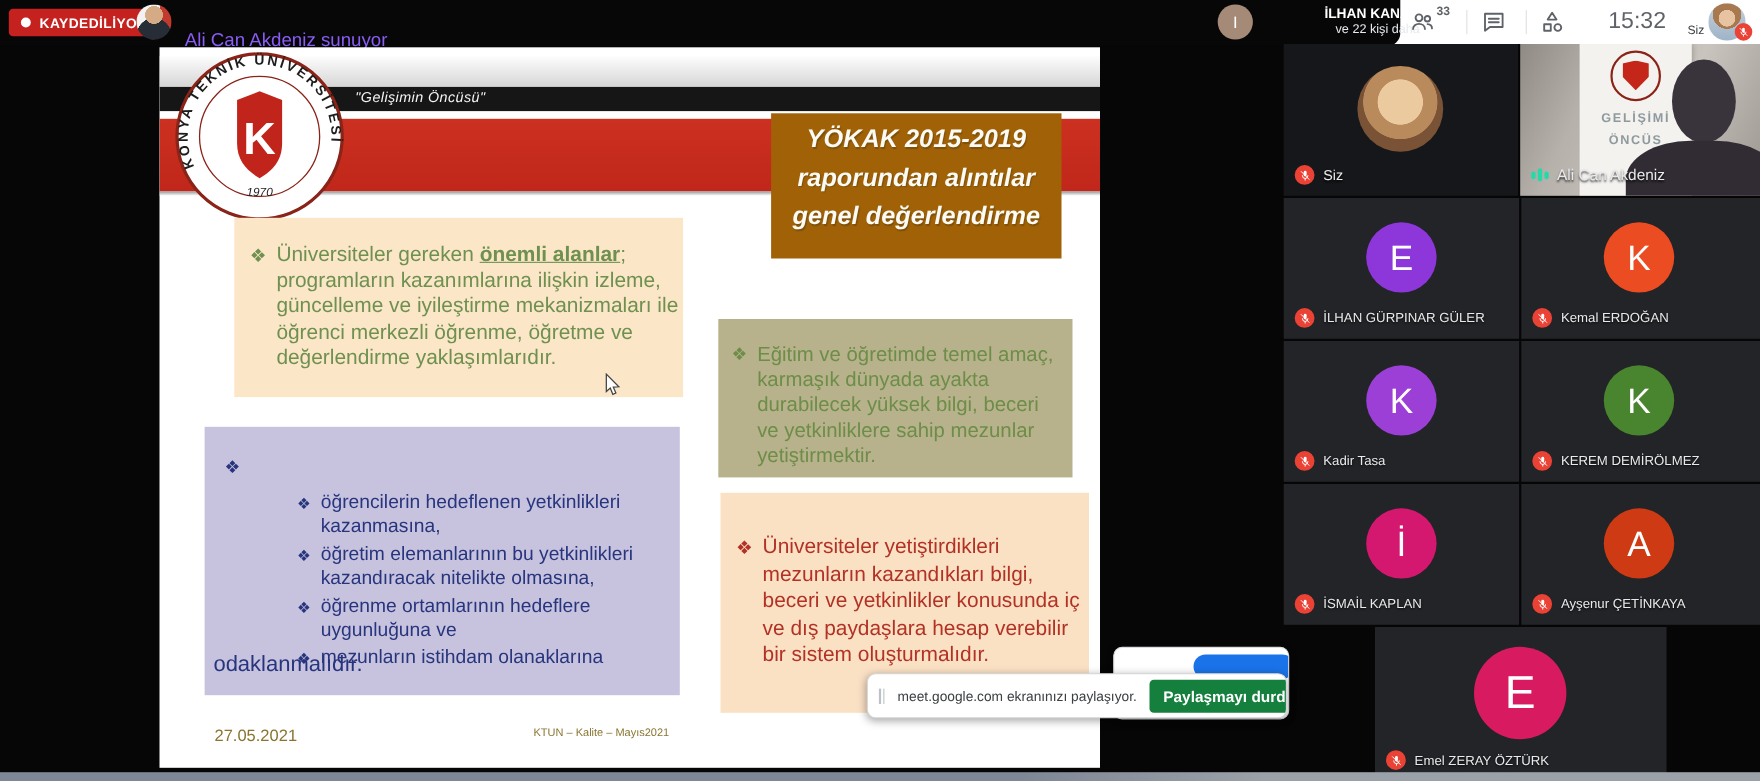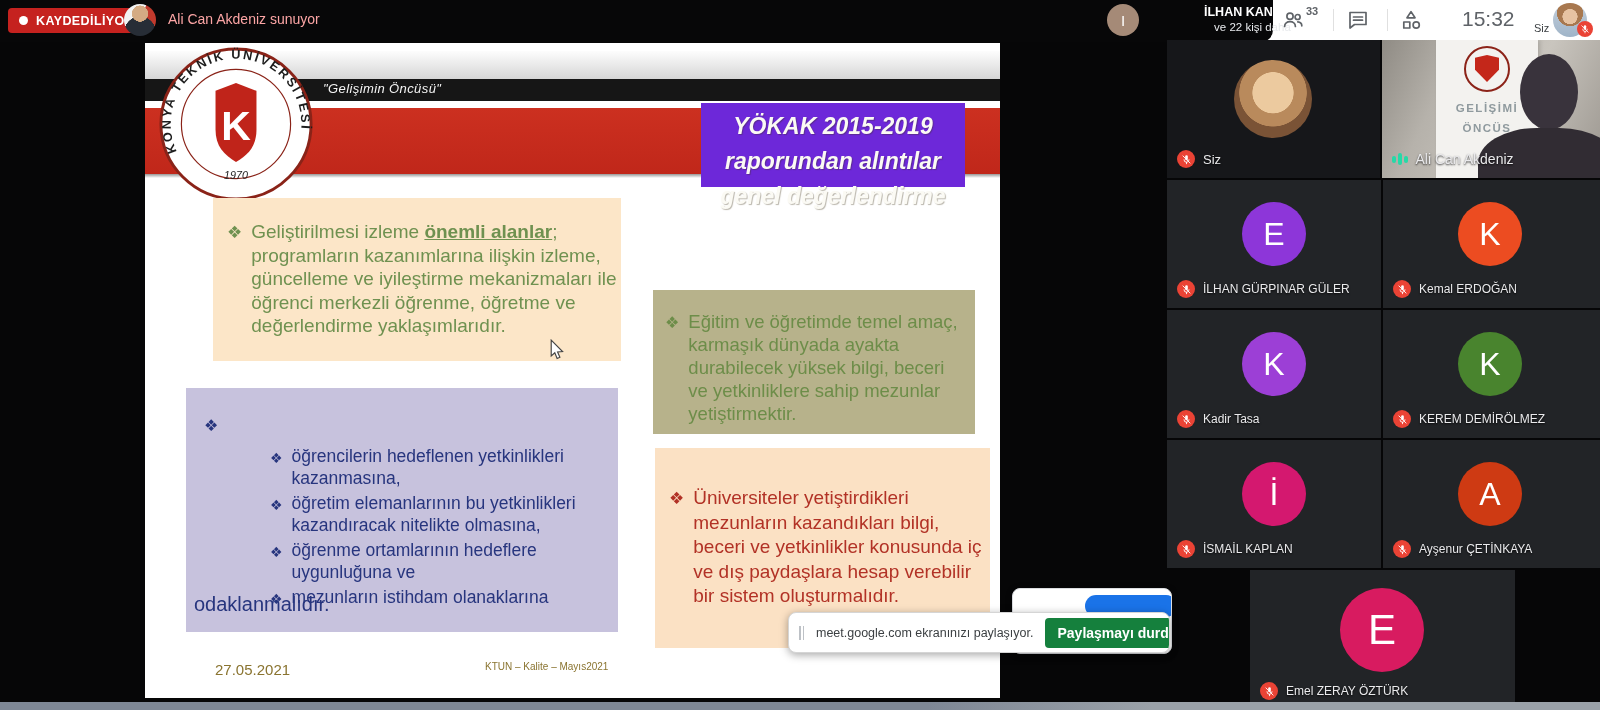--- a/index.html
+++ b/index.html
@@ -7,21 +7,21 @@
 
   
   .toolbar-white{position:absolute;left:1250px;top:0;width:350px;height:40px;background:#fff;}
   .topbar-black{position:absolute;left:0;top:0;width:1273px;height:42px;background:#070708;border-bottom-right-radius:12px;}
   .rec-badge{position:absolute;left:8px;top:8px;height:25px;display:flex;align-items:center;padding:0 11px;border-radius:4px;background:#c5221f;color:#fff;font-size:12.5px;font-weight:bold;letter-spacing:.4px;}
   .rec-dot{width:9px;height:9px;border-radius:50%;background:#fff;margin-right:8px;}
   .tb-avatar{position:absolute;left:124px;top:4px;width:32px;height:32px;border-radius:50%;
     background:radial-gradient(circle at 50% 30%,#d4ab84 0 29%,rgba(0,0,0,0) 30%),
                radial-gradient(circle at 50% 88%,#272d36 0 48%,rgba(0,0,0,0) 49%),
                linear-gradient(100deg,#f2f2f2 58%,#c23a2d 59%);}
-  .tb-status{position:absolute;left:168px;top:11px;color:#fca5a5;font-size:14px;}
+  .tb-status{position:absolute;left:168px;top:27px;color:#8b5cf6;font-size:17px;}
   .ovf-avatar{position:absolute;left:1107px;top:4px;width:32px;height:32px;border-radius:50%;background:#a58a77;color:#fff;font-size:15px;display:flex;align-items:center;justify-content:center;}
   .ovf-text{position:absolute;left:1204px;top:5px;color:#fff;line-height:15px;text-align:right;}
   .ovf-text .l1{font-size:12.5px;font-weight:bold;}
   .ovf-text .l2{font-size:11.5px;color:#e8eaed;}
   .tb-icon{position:absolute;top:8px;width:24px;height:24px;}
   .tb-icon svg{width:24px;height:24px;}
   .tb-count{position:absolute;left:1306px;top:5px;font-size:11px;color:#5f6368;font-weight:bold;}
   .tb-div{position:absolute;top:9px;width:1px;height:22px;background:#e0e0e0;}
   .tb-time{position:absolute;left:1462px;top:7px;font-size:21px;color:#5f6368;}
   .you-label{position:absolute;left:1534px;top:22px;font-size:11px;color:#3c4043;}
@@ -34,40 +34,40 @@
   .mic-badge.md{width:18px;height:18px;}
 
   
   .slide{position:absolute;left:145px;top:43px;width:855px;height:655px;background:#fff;overflow:hidden;}
   .band-light{position:absolute;left:0;top:8px;width:855px;height:28px;background:linear-gradient(180deg,#fdfdfd,#d6d6d6);}
   .band-black{position:absolute;left:0;top:36px;width:855px;height:22px;background:#161616;}
   .motto{position:absolute;left:178px;top:38px;color:#f5f5f5;font-size:13px;font-style:italic;letter-spacing:.4px;}
   .band-red{position:absolute;left:0;top:65px;width:855px;height:66px;background:linear-gradient(180deg,#cc3020 0%,#c0271a 100%);}
   .band-red-shadow{position:absolute;left:0;top:131px;width:855px;height:4px;background:linear-gradient(#979797,#ffffff);}
   .logo{position:absolute;left:11px;top:3px;width:160px;height:156px;}
-  .title-box{position:absolute;left:556px;top:60px;width:264px;height:84px;background:#6d28d9;color:#fbfaf4;
+  .title-box{position:absolute;left:556px;top:60px;width:264px;height:132px;background:#a16207;color:#fbfaf4;
     font-style:italic;font-weight:600;font-size:23px;line-height:35px;text-align:center;padding-top:6px;box-sizing:border-box;
     text-shadow:1px 1px 1px rgba(60,50,20,.35);}
   .sbox{position:absolute;box-sizing:border-box;}
   .brow{display:flex;gap:9px;}
   .bullet{flex:none;}
   .box-important{left:68px;top:155px;width:408px;height:163px;background:#fce6c8;padding:22px 4px 0 14px;color:#6f9150;font-size:19px;line-height:23.5px;}
   .box-important .bullet{font-size:17px;padding-top:1px;}
   .box-quality{left:41px;top:345px;width:432px;height:244px;background:#c7c2dd;color:#27357e;padding:24px 6px 0 18px;}
   .bq-head{font-size:19px;line-height:24px;white-space:nowrap;}
   .bq-head .bullet{font-size:16px;padding-top:2px;}
   .bq-items{margin:8px 0 0 66px;}
   .bq-item{display:flex;gap:9px;font-size:17.5px;line-height:21.5px;margin-bottom:4px;width:330px;}
   .bq-item .bullet{font-size:14px;padding-top:2px;}
   .bq-closing{position:absolute;left:8px;bottom:16px;font-size:20px;}
   .box-goal{left:508px;top:247px;width:322px;height:144px;background:#b7b28b;padding:20px 6px 0 12px;color:#6d8d49;font-size:18.5px;line-height:23px;}
   .box-goal .bullet{font-size:16px;padding-top:1px;}
   .box-account{left:510px;top:405px;width:335px;height:200px;background:#fbe1c4;padding:38px 6px 0 14px;color:#b23226;font-size:19px;line-height:24.5px;}
   .box-account .bullet{font-size:17px;padding-top:1px;}
-  .footer-date{position:absolute;left:50px;top:618px;color:#8a7430;font-size:15px;margin-left:20px;}
+  .footer-date{position:absolute;left:50px;top:618px;color:#8a7430;font-size:15px;}
   .footer-center{position:absolute;left:340px;top:618px;color:#8a7430;font-size:10px;}
   .cursor{position:absolute;left:404px;top:296px;}
 
   
   .share-back{position:absolute;left:1012px;top:588px;width:158px;height:64px;background:#fff;border:1px solid #dadce0;border-radius:8px;box-shadow:0 1px 6px rgba(0,0,0,.3);overflow:hidden;z-index:35;}
   .share-back .pill{position:absolute;left:72px;top:6px;width:92px;height:22px;border-radius:12px;background:#1a73e8;}
   .share-front{position:absolute;left:788px;top:612px;width:382px;height:41px;background:#fff;border:1px solid #d5d5d5;border-radius:8px;box-shadow:0 2px 8px rgba(0,0,0,.35);display:flex;align-items:center;padding:0 10px;gap:12px;box-sizing:border-box;overflow:hidden;z-index:40;}
   .grip{display:flex;gap:2px;flex:none;}
   .grip i{width:1.5px;height:14px;background:#bdc1c6;}
   .share-msg{font-size:12.5px;color:#3c4043;white-space:nowrap;}
@@ -179,21 +179,21 @@
 
     <div class="title-box">
       <div>YÖKAK 2015-2019</div>
       <div>raporundan alıntılar</div>
       <div>genel değerlendirme</div>
     </div>
 
     <div class="sbox box-important">
       <div class="brow">
         <span class="bullet">❖</span>
-        <div><span>Geliştirilmesi izleme </span><b><u>önemli alanlar</u></b><span>; programların kazanımlarına ilişkin izleme, güncelleme ve iyileştirme mekanizmaları ile öğrenci merkezli öğrenme, öğretme ve değerlendirme yaklaşımlarıdır.</span></div>
+        <div><span>Üniversiteler gereken </span><b><u>önemli alanlar</u></b><span>; programların kazanımlarına ilişkin izleme, güncelleme ve iyileştirme mekanizmaları ile öğrenci merkezli öğrenme, öğretme ve değerlendirme yaklaşımlarıdır.</span></div>
       </div>
     </div>
 
     <div class="sbox box-quality">
       <div class="brow bq-head">
         <span class="bullet">❖</span>
       </div>
       <div class="bq-items">
         <div class="bq-item">
           <span class="bullet">❖</span>

